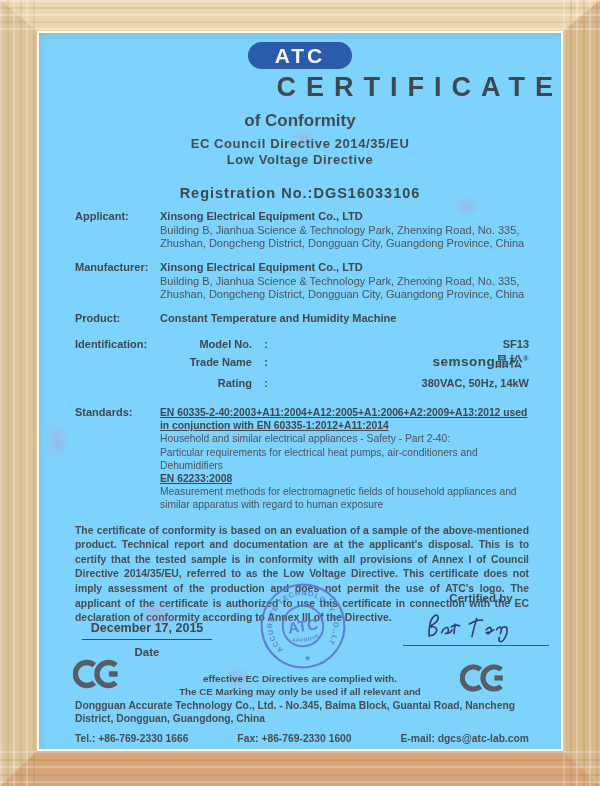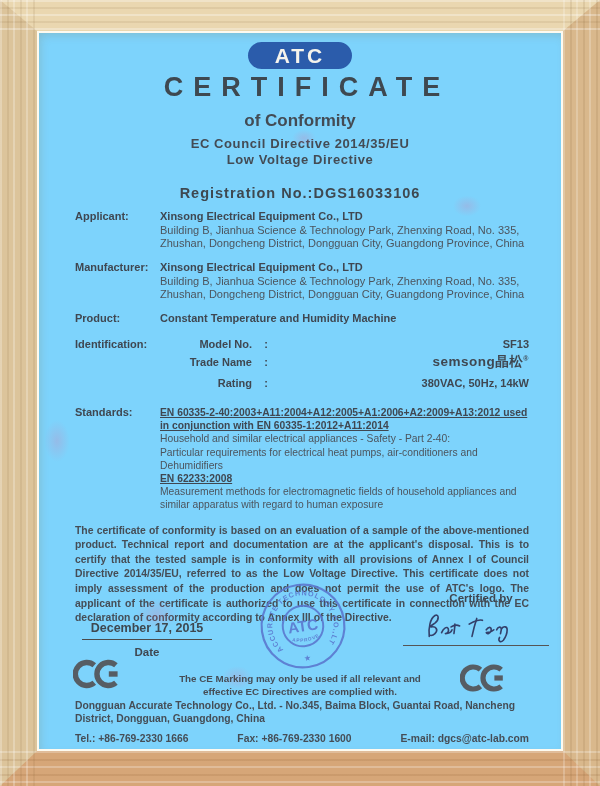--- a/index.html
+++ b/index.html
@@ -32,21 +32,21 @@
   .paper{position:relative;width:100%;height:100%;color:#49515a;overflow:hidden;}
   .smudge{position:absolute;border-radius:50%;pointer-events:none;
     background:radial-gradient(closest-side, rgba(233,105,160,.22), rgba(233,105,160,0) 70%);}
 
   
   .hdr{text-align:center;}
   .logo{margin:11px auto 0;width:104px;height:27px;border-radius:14px;
     background:#2b5cab;color:#f6f4ec;font-weight:bold;font-size:21px;
     letter-spacing:3px;line-height:27px;text-align:center;}
   .title{margin-top:3px;font-size:27px;font-weight:bold;color:#3e4850;
-    letter-spacing:10px;padding-left:14px;}
+    letter-spacing:10px;padding-left:14px;text-align:right;}
   .subtitle{margin-top:8px;font-size:17px;font-weight:bold;color:#434b54;}
   .dir1{margin-top:5px;font-size:13px;font-weight:bold;letter-spacing:.6px;color:#434b54;}
   .dir2{margin-top:1px;font-size:13px;font-weight:bold;letter-spacing:.6px;color:#434b54;}
   .reg{margin-top:18px;font-size:14.5px;font-weight:bold;letter-spacing:1px;color:#3e4850;}
 
   
   .rows{margin:9px 34px 0 38px;}
   .row{display:grid;grid-template-columns:85px 1fr;margin-bottom:11px;}
   .lbl{font-size:11px;font-weight:bold;color:#3f4751;}
   .party-name{font-size:11px;font-weight:bold;color:#3f4751;}
@@ -211,22 +211,22 @@
     </svg>
     <svg class="abs ce-right" width="48" height="38" viewBox="0 0 74 44">
       <g fill="none" stroke="#565d64" stroke-width="8">
         <path d="M31.5,9.1 A17,17 0 1 0 31.5,34.9"></path>
         <path d="M63.5,9.1 A17,17 0 1 0 63.5,34.9"></path>
         <path d="M53,22 h13"></path>
       </g>
     </svg>
 
     <div class="abs ce-note">
+      <div>effective EC Directives are complied with.</div>
       <div>The CE Marking may only be used if all relevant and</div>
-      <div>effective EC Directives are complied with.</div>
     </div>
 
     <div class="abs f-addr">Dongguan Accurate Technology Co., Ltd. - No.345, Baima Block, Guantai Road, Nancheng District, Dongguan, Guangdong, China</div>
     <div class="abs f-contacts">
       <span>Tel.: +86-769-2330 1666</span>
       <span>Fax: +86-769-2330 1600</span>
       <span>E-mail: dgcs@atc-lab.com</span>
     </div>
 
   </div>

